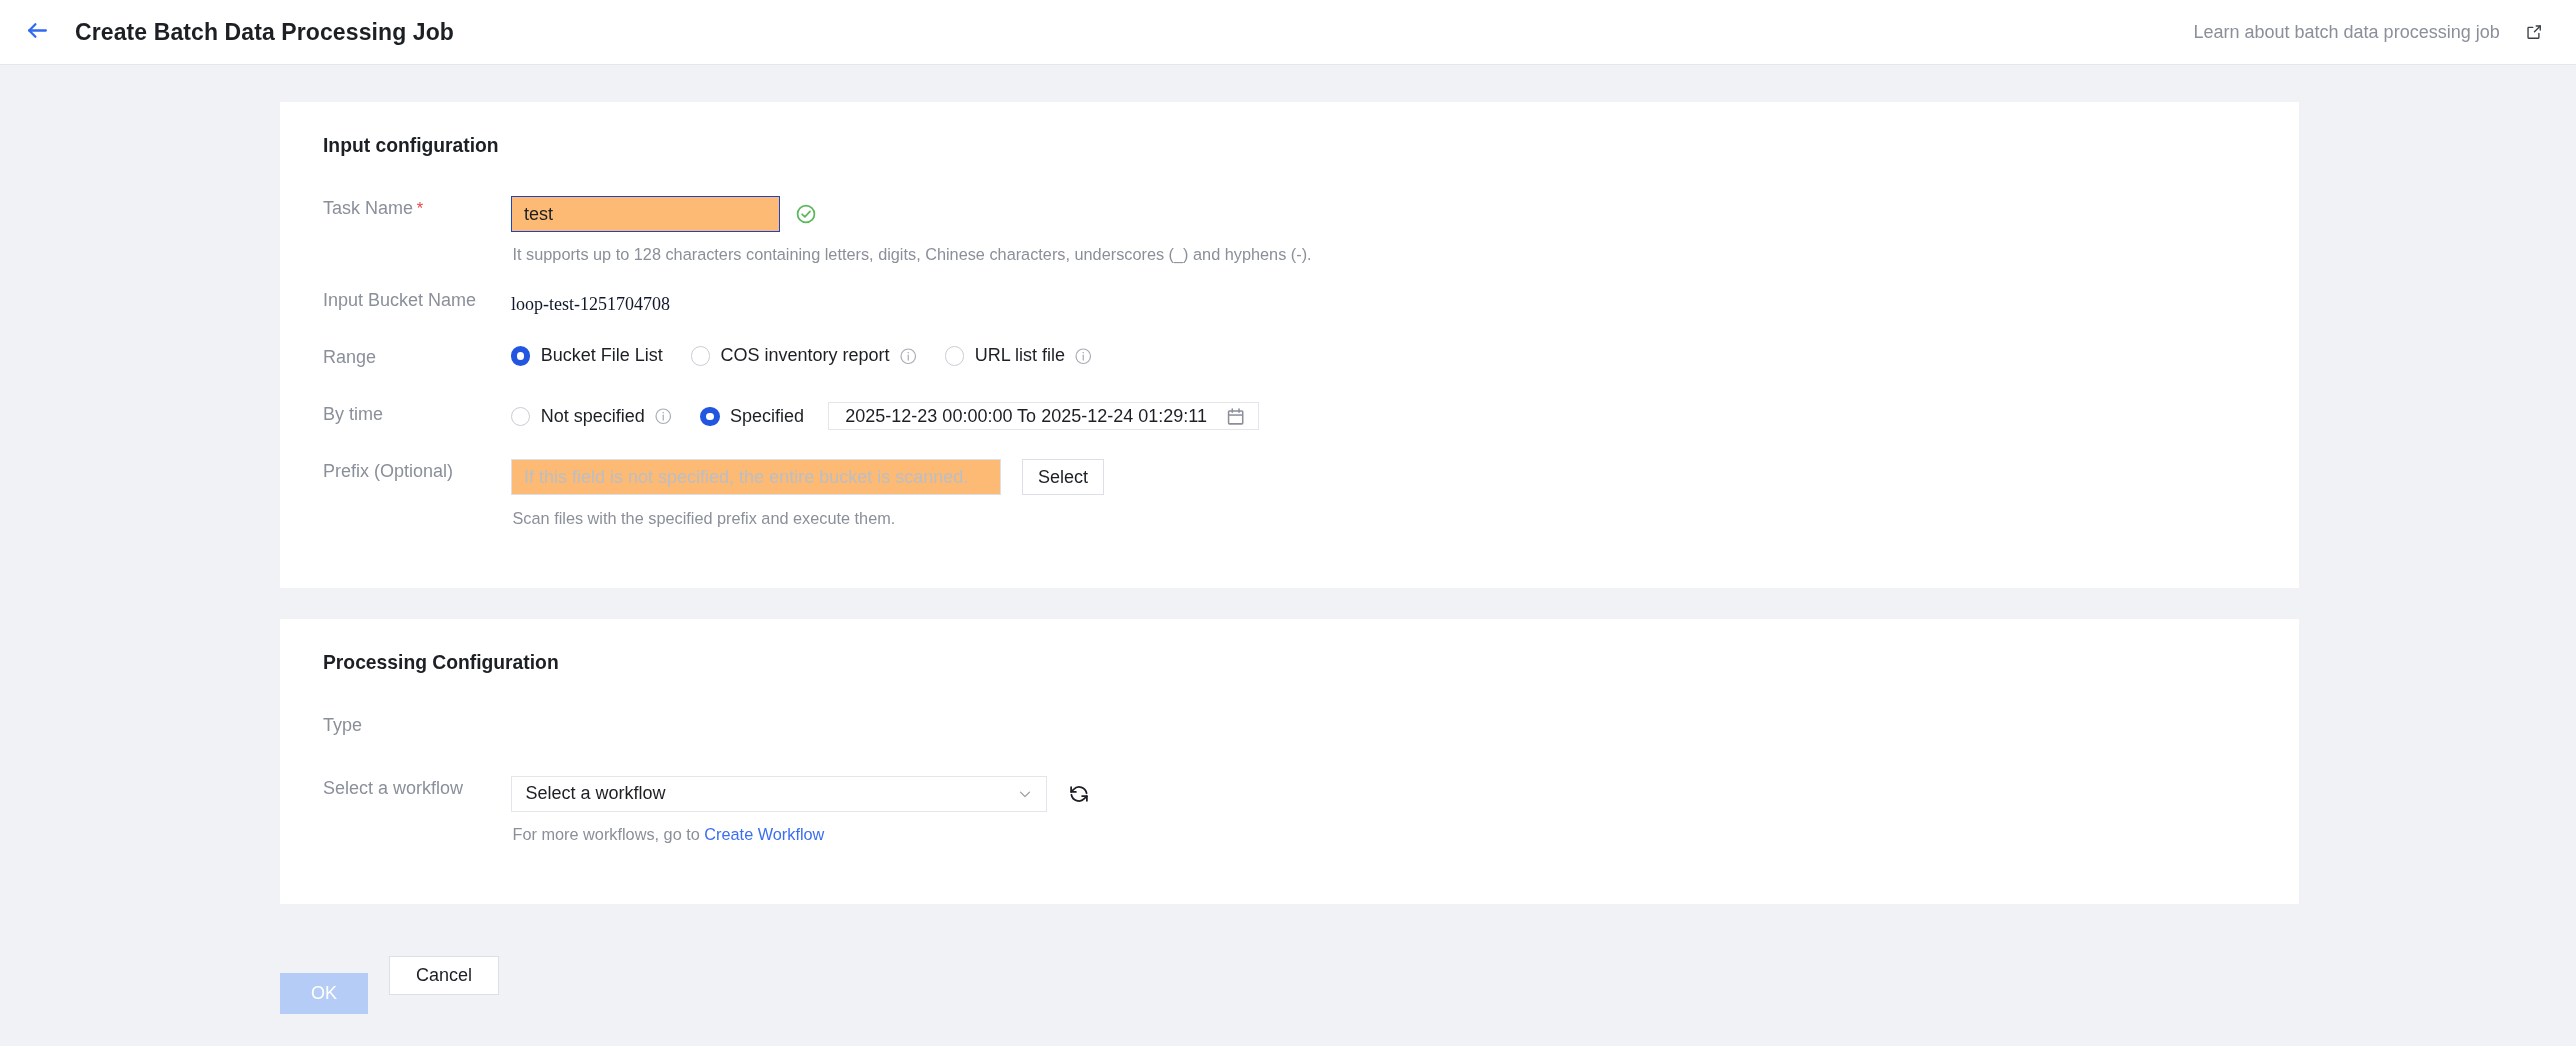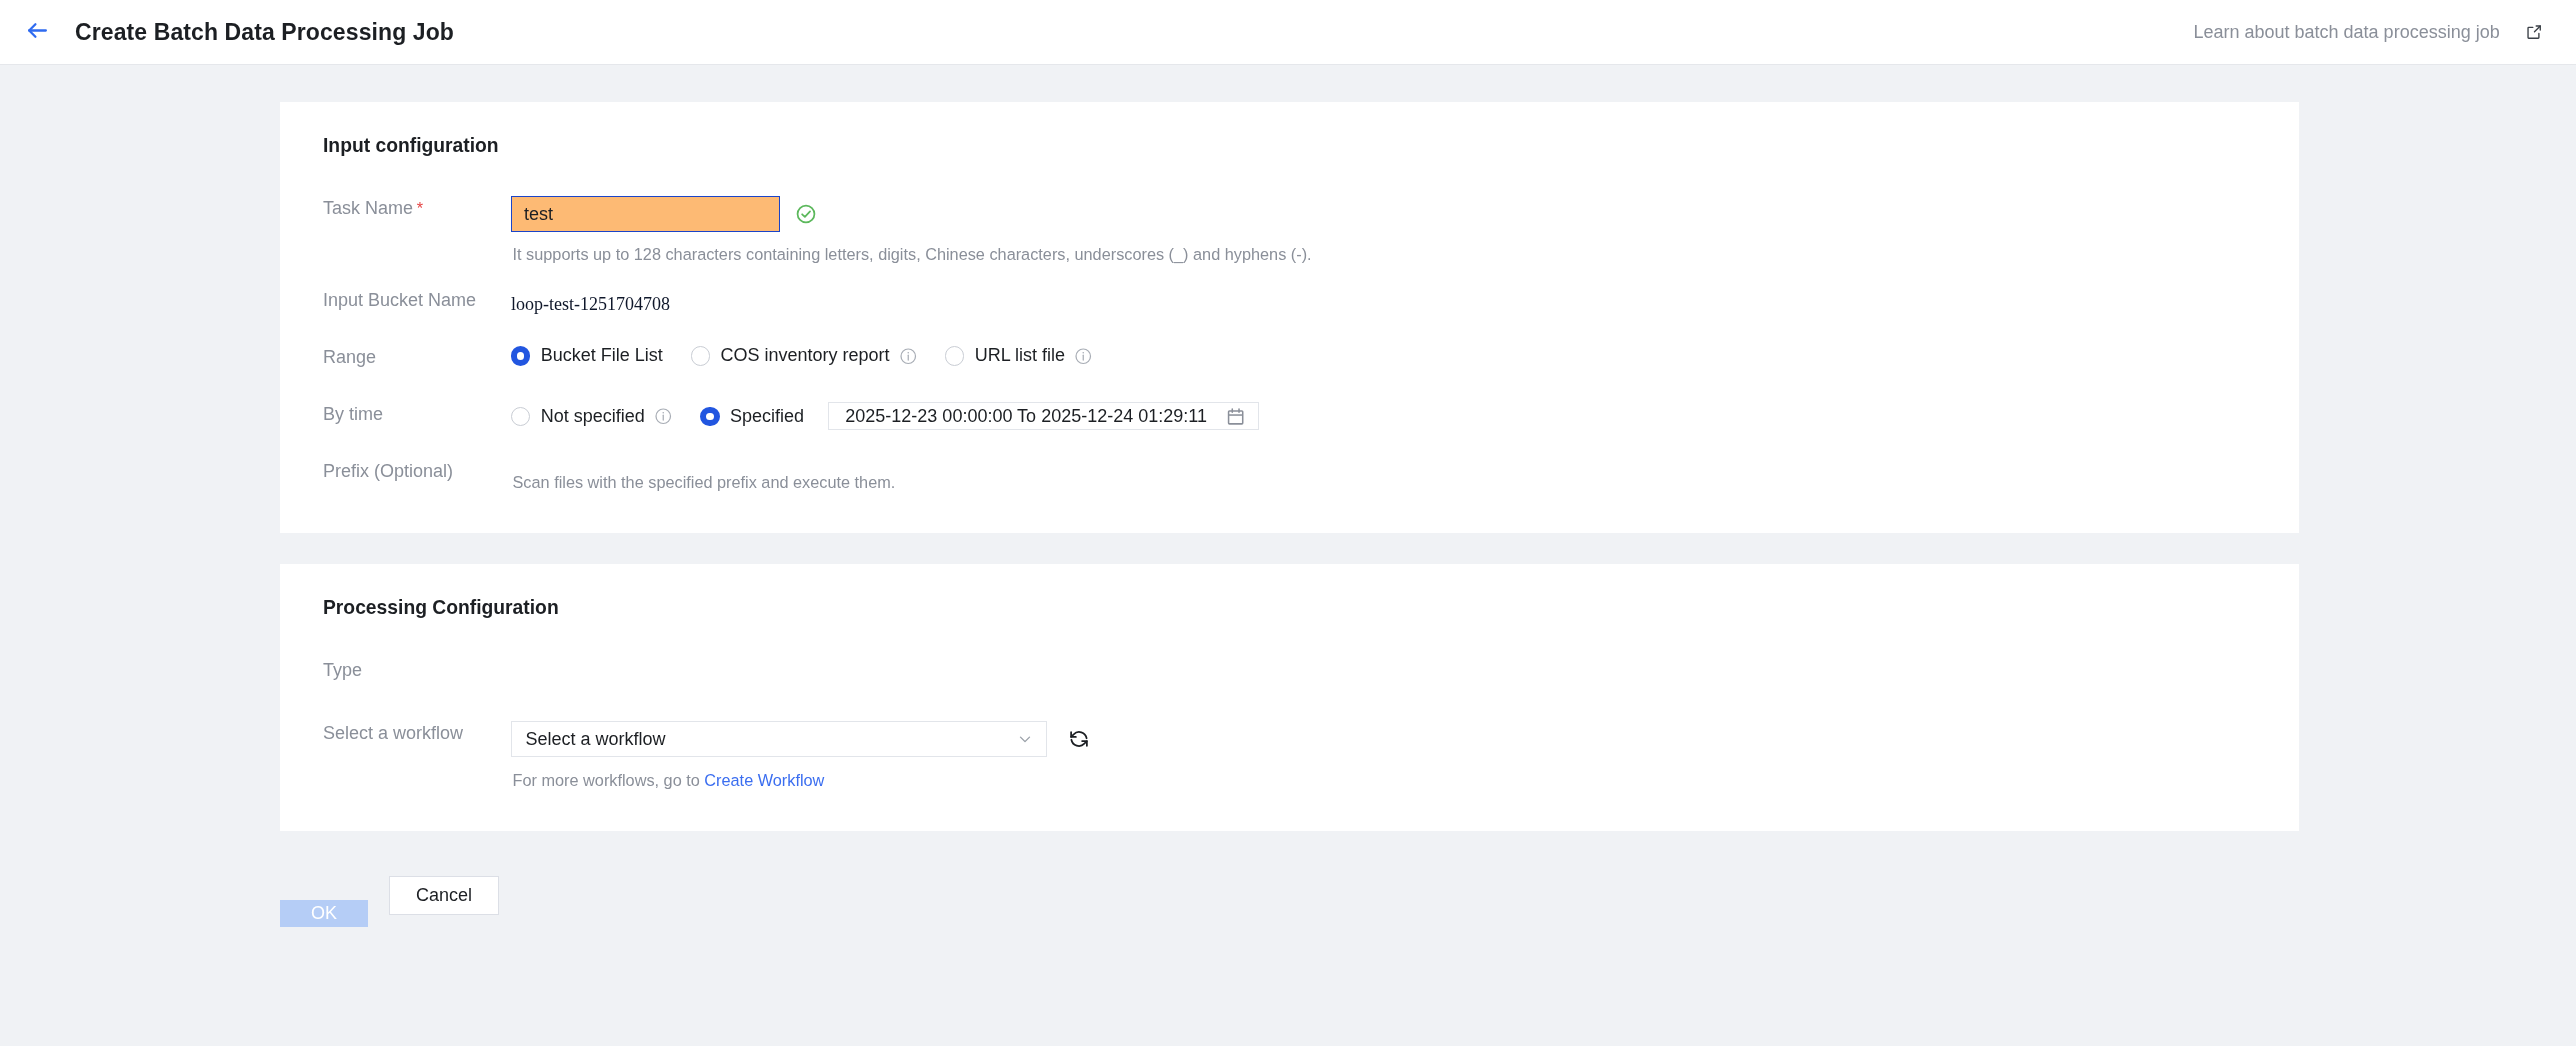--- a/index.html
+++ b/index.html
@@ -46,21 +46,21 @@
     white-space: nowrap;
   }
   .learn-link .ext { display: flex; align-items: center; }
 
   
   .page {
     padding: 37px 277px 0 280px;
   }
   .card {
     background: #ffffff;
-    padding: 33px 34px 41px 34px;
+    padding: 33px 34px 60px 34px;
   }
   .card + .card { margin-top: 31px; }
   .card-title {
     font-size: 19.3px;
     font-weight: bold;
     color: #1c1f23;
     margin: 0 0 39px 9px;
   }
 
   .row {
@@ -202,21 +202,21 @@
 
   
   .footer {
     padding: 33px 0 0 280px;
     display: flex;
     align-items: center;
     gap: 21px;
   }
   .btn-ok {
     width: 88px;
-    height: 27px;
+    height: 41px;
     border: none;
     background: #b5cdf6;
     color: #ffffff;
     font-size: 18px;
     font-family: "Liberation Sans", sans-serif;
     cursor: default;
     padding: 0;
     margin-top: 36px;
   }
   .btn-cancel {
@@ -354,20 +354,24 @@
               </svg>
             </span>
           </div>
         </div>
       </div>
     </div>
 
     <div class="row">
       <div class="row-label">Prefix (Optional)</div>
       <div class="row-field">
+        <div class="field-line">
+          <input id="prefix-input" class="text-input" type="text" placeholder="If this field is not specified, the entire bucket is scanned." style="">
+          <button class="btn btn-select">Select</button>
+        </div>
         <div class="helper-text">Scan files with the specified prefix and execute them.</div>
       </div>
     </div>
 
   </div>
 
   <div class="card">
     <div class="card-title">Processing Configuration</div>
 
     <div class="row" style="margin-bottom:30px">

